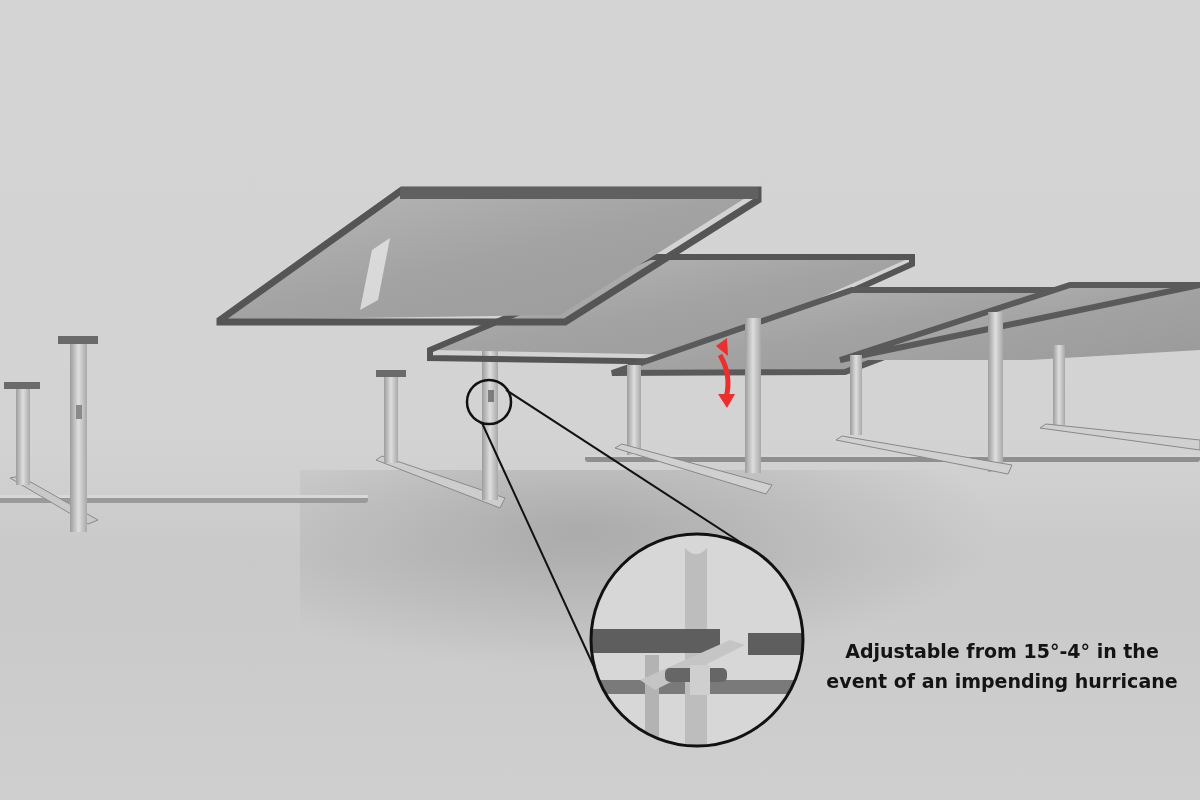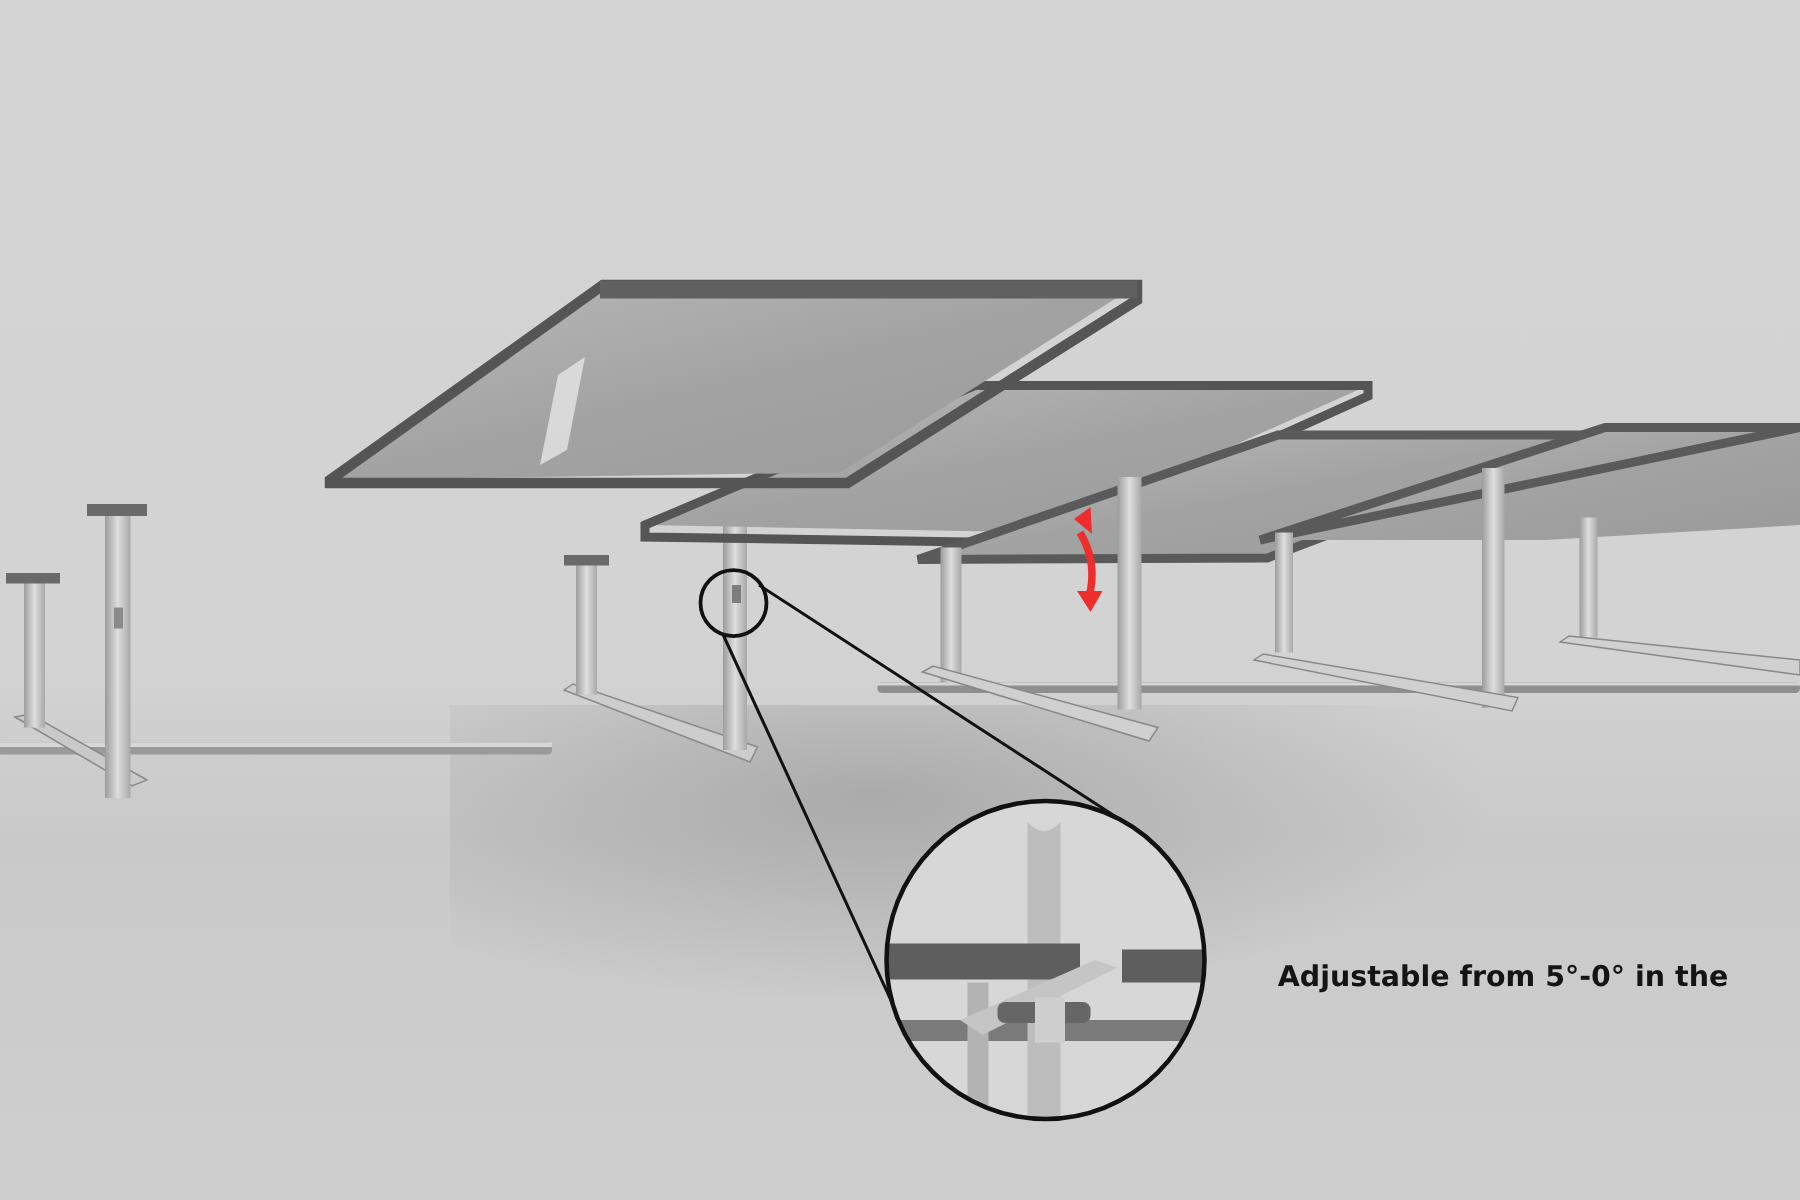--- a/index.html
+++ b/index.html
@@ -113,15 +113,16 @@
         <rect x="748" y="633" width="70" height="22" fill="#5e5e5e"></rect>
         <polygon points="640,680 730,640 745,645 655,690" fill="#c5c5c5"></polygon>
         <rect x="665" y="668" width="62" height="14" rx="5" fill="#666"></rect>
         <rect x="690" y="665" width="20" height="30" fill="#cfcfcf"></rect>
       </g>
       <circle cx="697" cy="640" r="106" fill="none" stroke="#111" stroke-width="3"></circle>
     </g>
   </svg>
 
   <div class="caption">
-    <span>Adjustable from 5°-0° in the</span>
+    <span>Adjustable from 15°-4° in the</span>
+    <span>event of an impending hurricane</span>
   </div>
 </div>
 
 </body></html>

